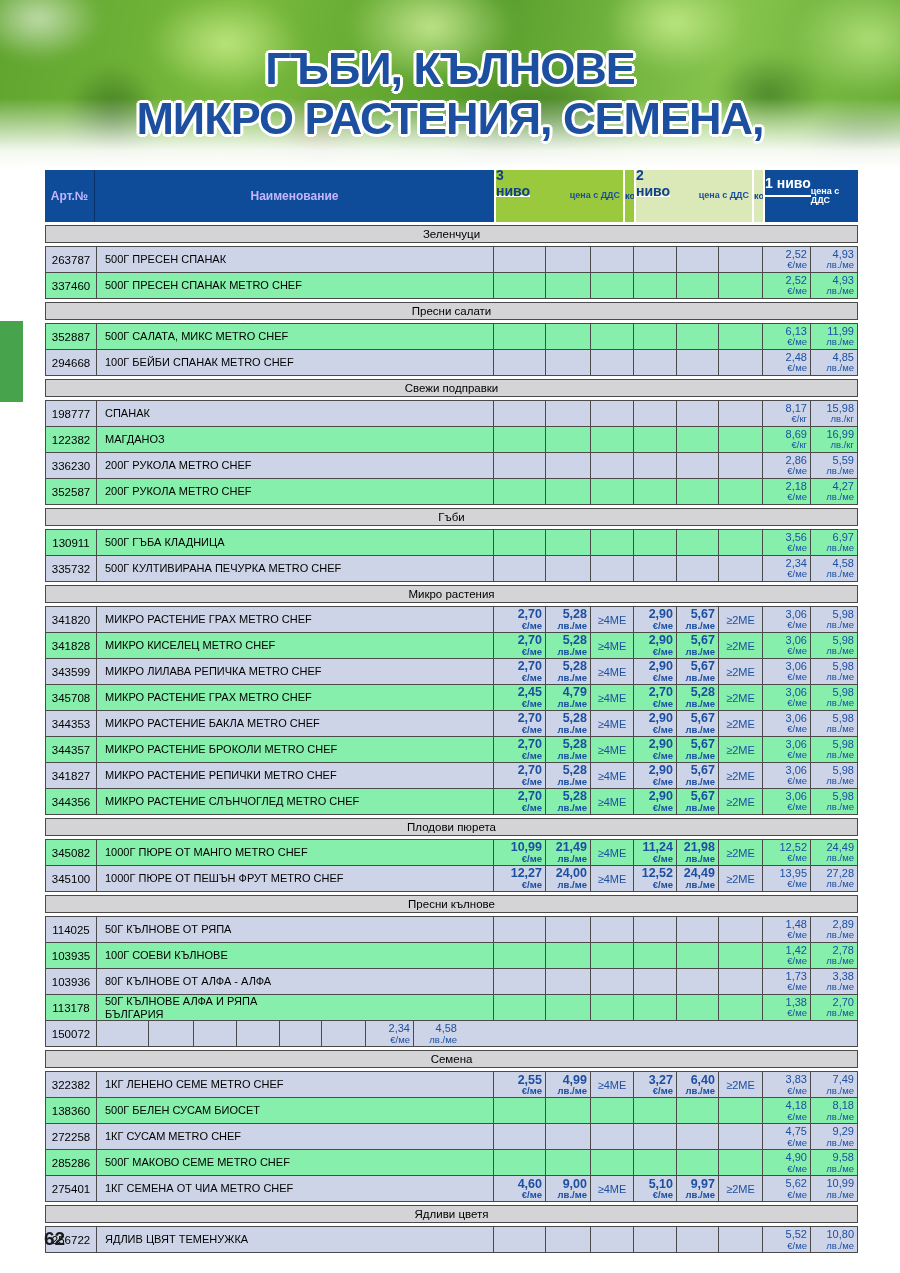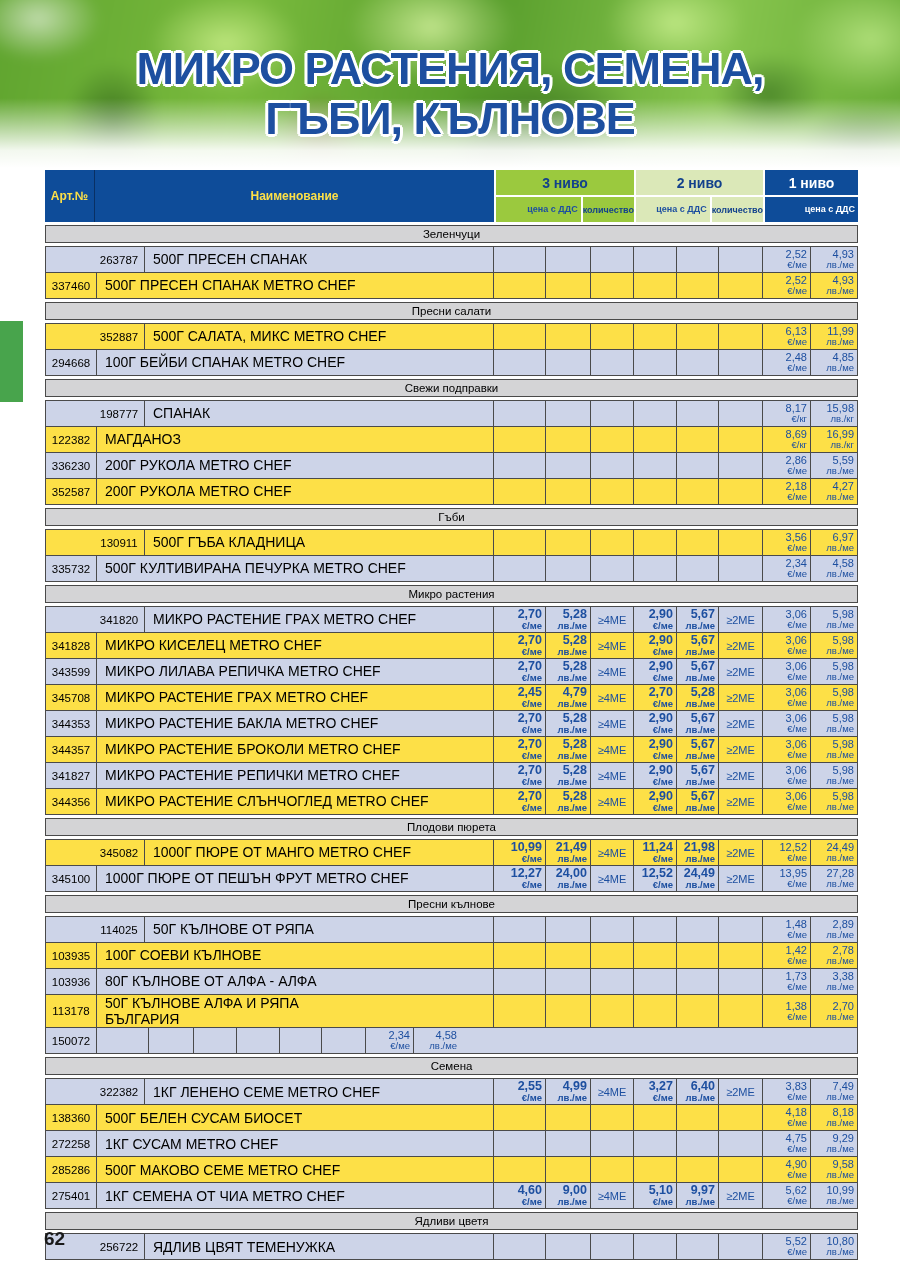--- a/index.html
+++ b/index.html
@@ -33,74 +33,74 @@
     position:absolute;top:44px;left:0;right:0;text-align:center;
     color:var(--title_blue,#1d4fa0);font-size:45px;font-weight:bold;letter-spacing:-1px;line-height:1.12;
     text-shadow:-3px 0 0 #fff,3px 0 0 #fff,0 -3px 0 #fff,0 3px 0 #fff,
                 -2px -2px 0 #fff,2px -2px 0 #fff,-2px 2px 0 #fff,2px 2px 0 #fff;
   }
   
   .side-tab{position:absolute;left:0;top:321px;width:23px;height:81px;background:var(--tab_green,#48a44c);}
   
   .price-table{position:absolute;left:45px;top:170px;width:813px;}
   .thead{display:flex;height:52px;background:#fff;}
-  .th{background:var(--header_blue,#0e4c99);color:#fde047;font-weight:bold;font-size:12px;
+  .th{background:var(--header_blue,#0e4c99);color:#c4b5fd;font-weight:bold;font-size:12px;
       display:flex;align-items:center;justify-content:center;box-sizing:border-box;}
   .th.art{width:50px;border-right:1px solid #093064;}
   .th.name{flex:1;}
-  .tier{display:flex;flex-direction:column;box-sizing:border-box;border-left:2px solid #fff;}
+  .tier{display:flex;flex-direction:row;box-sizing:border-box;border-left:2px solid #fff;}
   .tier3{width:140px;background:var(--tier3_green,#9bc93e);}
   .tier2{width:129px;background:var(--tier2_green,#dbe8b8);}
   .tier1{width:95px;background:var(--header_blue,#0e4c99);}
   .tier-label{height:25px;display:flex;align-items:center;justify-content:center;
       font-weight:bold;font-size:14px;color:#12418c;border-bottom:2px solid #fff;}
   .tier1 .tier-label{color:#fff;}
   .tier-sub{display:flex;flex:1;}
   .sub{display:flex;align-items:center;justify-content:center;font-weight:bold;font-size:9px;
       color:#12418c;box-sizing:border-box;}
   .tier3 .sub.price{width:95px;border-right:2px solid #fff;}
   .tier2 .sub.price{width:84px;border-right:2px solid #fff;}
   .sub.qty-h{flex:1;}
   .tier1 .sub.price{width:100%;color:#fff;}
   
   .section-bar{height:16px;margin:3px 0;background:var(--section_gray,#d4d4d6);
       border:1px solid #4a4a4a;display:flex;align-items:center;justify-content:center;
       font-size:11.5px;color:#000;}
   
   .row-group{border:1px solid #4a4a4a;}
-  .prow{display:flex;min-height:25px;background:#fde047;border-top:1px solid #4a4a4a;}
-  .row-group .prow:first-child{border-top:none;padding-left:48px;}
+  .prow{display:flex;min-height:25px;background:#86efac;border-top:1px solid #4a4a4a;}
+  .row-group .prow:first-child{border-top:none;}
   .prow.shaded{background:var(--row_lavender,#cdd4e8);}
   .cell{box-sizing:border-box;border-left:1px solid #4a4a4a;display:flex;}
   .cell:first-child{border-left:none;}
   .c-art{width:50px;align-items:center;justify-content:center;font-size:11.5px;color:#000;}
   .c-name{flex:1;flex-direction:column;justify-content:center;padding-left:8px;
-      font-size:14px;color:#000;line-height:1.15;}
+      font-size:11px;color:#000;line-height:1.15;}
   .c-p3e{width:52px;}.c-p3l{width:45px;}.c-q3{width:43px;}
   .c-p2e{width:43px;}.c-p2l{width:42px;}.c-q2{width:44px;}
   .c-p1e{width:48px;}.c-p1l{width:47px;}
   .price{flex-direction:column;align-items:flex-end;justify-content:center;
       padding-right:3px;color:var(--price_blue,#1d4fa0);line-height:1.02;}
   .price .pv{font-size:12.5px;font-weight:bold;}
   .price .pu{font-size:9.5px;font-weight:bold;}
   .price.t1 .pv{font-size:11px;font-weight:normal;}
   .price.t1 .pu{font-size:9.5px;font-weight:normal;}
   .qty{align-items:center;justify-content:center;color:var(--price_blue,#1d4fa0);font-size:11px;}
   
   .page-number{position:absolute;left:44px;top:1228px;font-size:19px;font-weight:bold;color:#1a1a1a;}
 </style>
 </head>
 <body>
 
 <div class="hero">
   <div class="hero-bg"></div>
   <div class="hero-fade"></div>
   <div class="hero-title">
+    <div>ГЪБИ, КЪЛНОВЕ</div>
     <div>МИКРО РАСТЕНИЯ, СЕМЕНА,</div>
-    <div>ГЪБИ, КЪЛНОВЕ</div>
   </div>
 </div>
 
 <div class="side-tab"></div>
 
 <div class="price-table">
   <div class="thead">
     <div class="th art">Арт.№</div>
     <div class="th name">Наименование</div>
     <div class="tier tier3">

